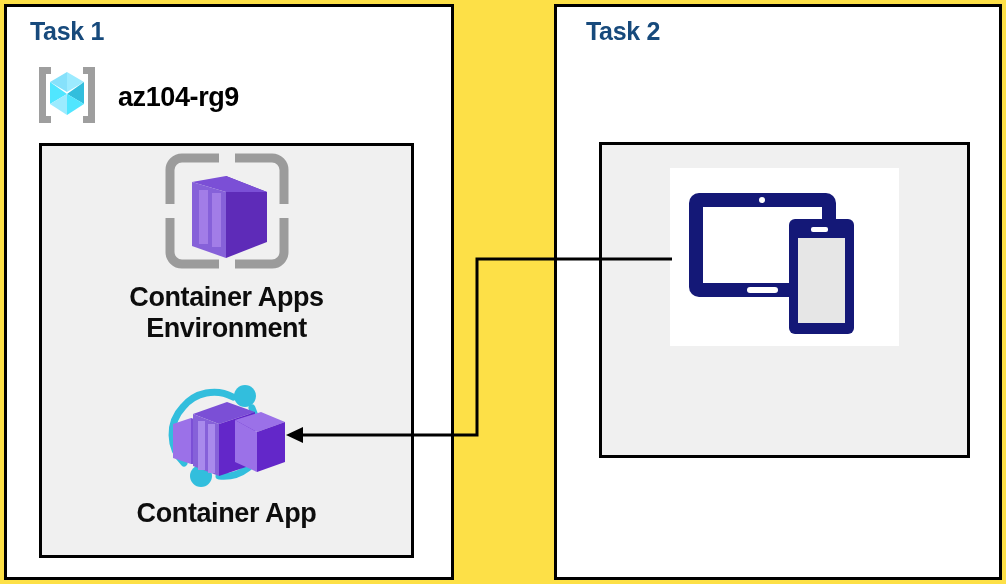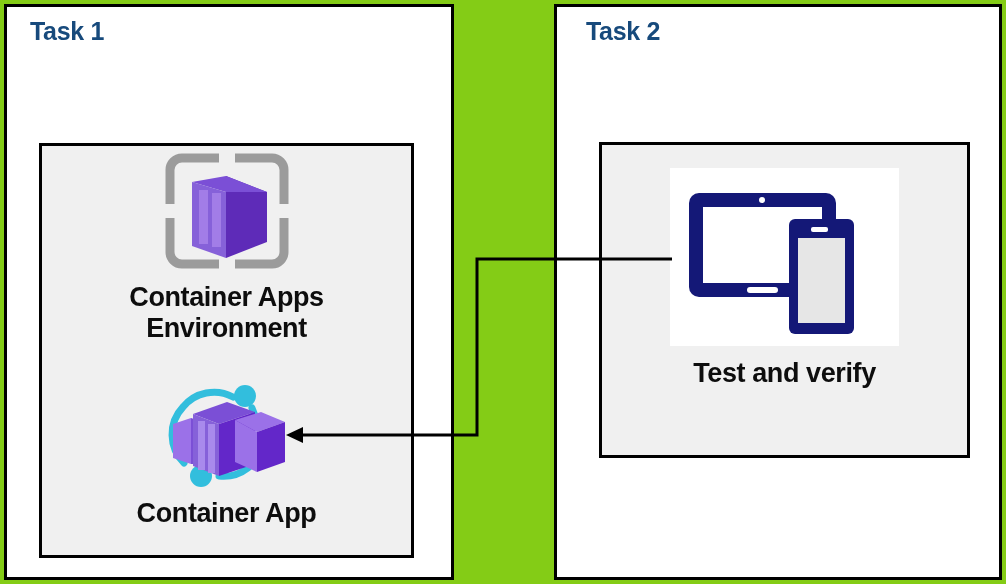--- a/index.html
+++ b/index.html
@@ -7,21 +7,21 @@
     padding: 0;
     background: #ffffff;
   }
   body {
     font-family: "Liberation Sans", "DejaVu Sans", sans-serif;
   }
   #canvas {
     position: relative;
     width: 1006px;
     height: 584px;
-    background: #84cc16;
+    background: #fde047;
     overflow: hidden;
   }
 
   
   .task-box {
     position: absolute;
     background: #ffffff;
     border: 3px solid #000000;
     box-sizing: border-box;
   }
@@ -106,20 +106,38 @@
 </style>
 </head>
 <body>
 
 <div id="canvas">
 
   <div id="task1-box" class="task-box"></div>
 
   <div id="task1-title" class="task-title">Task 1</div>
 
+  <div id="rg-header">
+    <span>
+      <svg width="74" height="74" viewBox="0 0 74 74" aria-hidden="true">
+
+        <path d="M21 9 L9 9 L9 65 L21 65 L21 58 L16 58 L16 16 L21 16 Z" fill="#9e9e9e"></path>
+
+        <path d="M53 9 L65 9 L65 65 L53 65 L53 58 L58 58 L58 16 L53 16 Z" fill="#9e9e9e"></path>
+
+        <polygon points="37,14 54,24 37,34" fill="#9CEBFF"></polygon>
+        <polygon points="37,14 20,24 37,34" fill="#86E1FB"></polygon>
+        <polygon points="54,24 54,46 37,36" fill="#32BEDD"></polygon>
+        <polygon points="37,36 54,46 37,57" fill="#50E6FF"></polygon>
+        <polygon points="20,24 20,46 37,36" fill="#50E6FF"></polygon>
+        <polygon points="37,36 20,46 37,57" fill="#9CEBFF"></polygon>
+      </svg>
+    </span>
+    <span id="rg-name">az104-rg9</span>
+  </div>
 
   <div id="rg-panel" class="gray-panel"></div>
 
   <div id="cae-stack" class="icon-stack">
     <span>
       <svg width="130" height="122" viewBox="0 0 130 122" aria-hidden="true">
 
         <g fill="none" stroke="#9b9b9b" stroke-width="9" stroke-linecap="butt">
           <path d="M57 8 H20 a12 12 0 0 0 -12 12 V54"></path>
           <path d="M73 8 H110 a12 12 0 0 1 12 12 V54"></path>
@@ -188,21 +206,20 @@
 
         <rect x="62" y="110" width="31" height="6" rx="3" ry="3" fill="#ffffff"></rect>
 
         <rect x="104" y="42" width="65" height="115" rx="6" ry="6" fill="#141877"></rect>
 
         <rect x="126" y="50" width="17" height="5" rx="2" ry="2" fill="#ffffff"></rect>
 
         <rect x="113" y="61" width="47" height="85" fill="#e6e6e6"></rect>
       </svg>
     </span>
-    <div class="caption">Test and verify</div>
   </div>
 
   <svg id="connector" aria-hidden="true">
     <path d="M672 259 L477 259 L477 435 L296 435" fill="none" stroke="#000000" stroke-width="3"></path>
     <polygon points="286,435 303,427 303,443" fill="#000000"></polygon>
   </svg>
 
 </div>
 
 </body></html>

